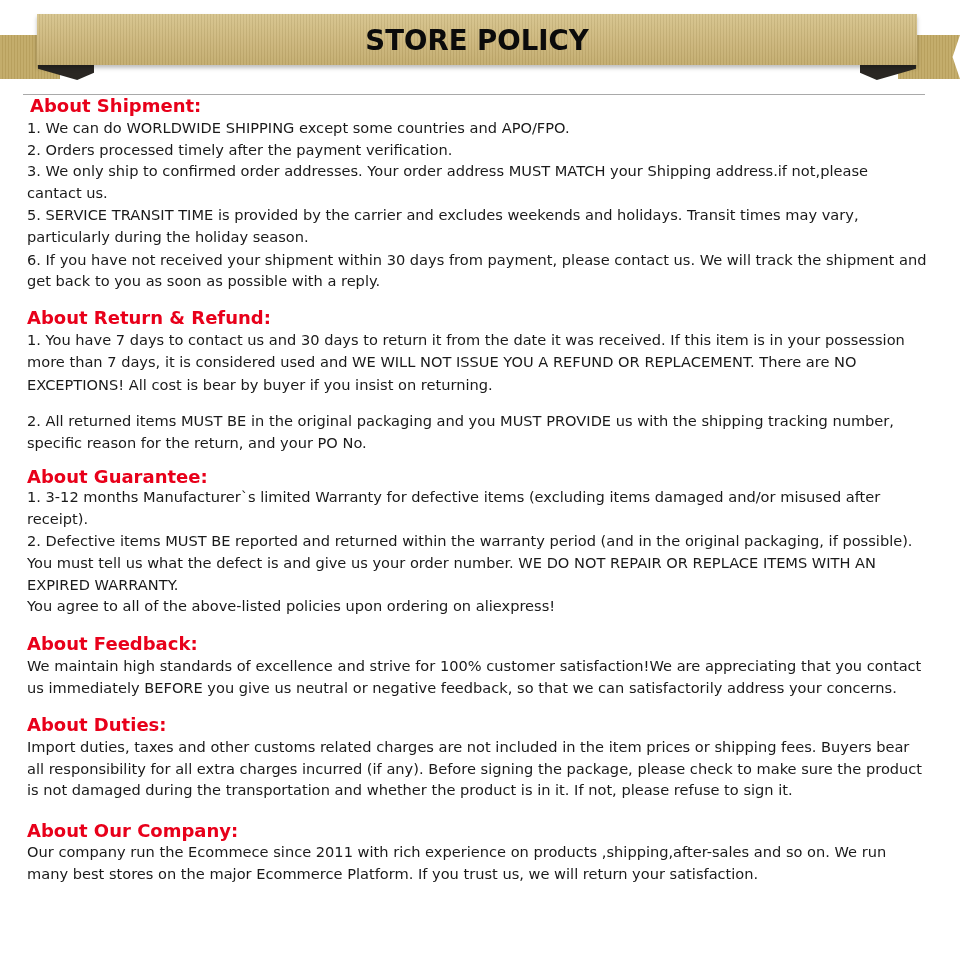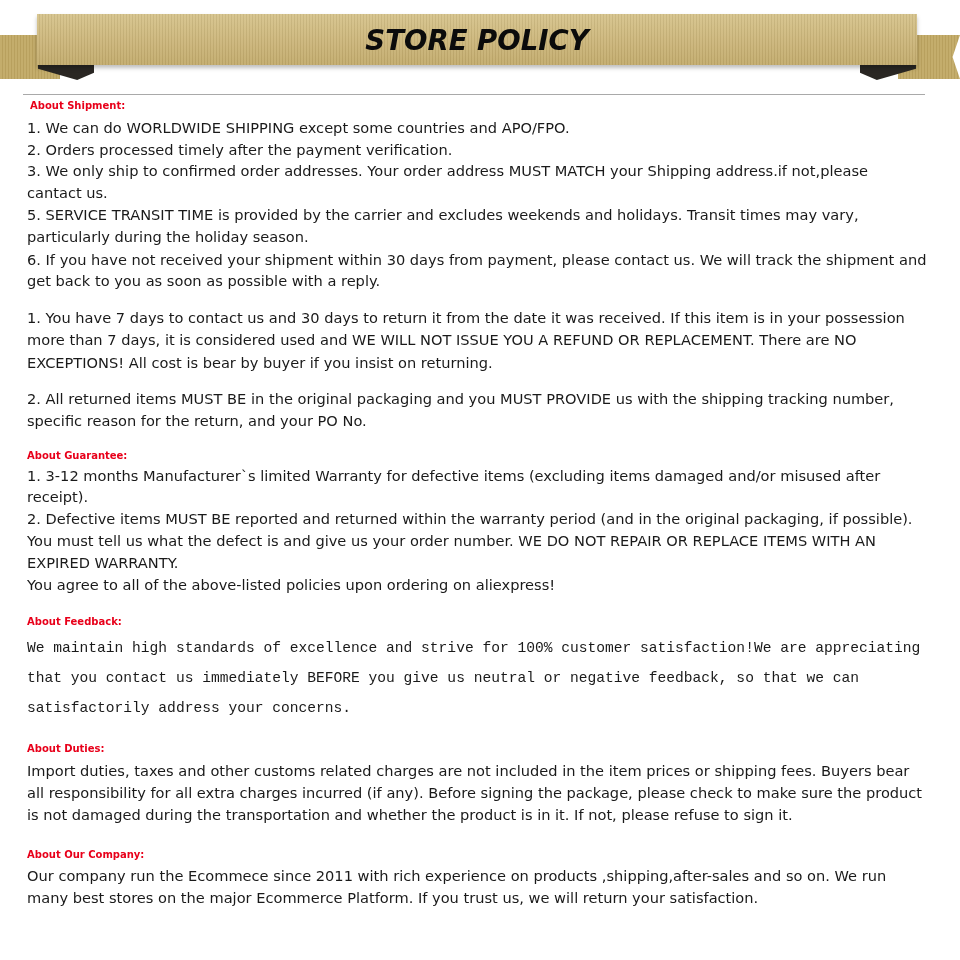--- a/index.html
+++ b/index.html
@@ -1,20 +1,20 @@
 <!DOCTYPE html>
 <html><head>
 <meta charset="utf-8">
 <style>
   html, body { margin: 0; padding: 0; background: #ffffff; }
   body { width: 960px; height: 960px; position: relative; overflow: hidden;
          font-family: "DejaVu Sans", "Liberation Sans", sans-serif; }
 
   
-  .banner { position: absolute; left: 0; top: 0; width: 960px; height: 90px; font-style: italic; }
+  .banner { position: absolute; left: 0; top: 0; width: 960px; height: 90px; }
   .tail { position: absolute; top: 35px; height: 44px;
           background: repeating-linear-gradient(90deg, #c4ad6c 0px, #c4ad6c 2px, #b8a05e 2px, #b8a05e 3px); }
   .tail-left { left: 0; width: 60px;
                clip-path: polygon(0 0, 100% 0, 100% 100%, 0 100%, 0 20%); }
   .tail-right { right: 0; width: 62px;
                 clip-path: polygon(0 0, 100% 0, 88% 50%, 100% 100%, 0 100%); }
   .fold { position: absolute; top: 64px; width: 56px; height: 16px; background: #2a2723; }
   .fold-left { left: 38px; clip-path: polygon(0 0, 100% 0, 100% 55%, 70% 100%, 0 30%); }
   .fold-right { left: 860px; clip-path: polygon(0 0, 100% 0, 100% 30%, 30% 100%, 0 55%); }
   .band { position: absolute; left: 37px; top: 14px; width: 880px; height: 51px;
@@ -27,21 +27,21 @@
                 font-size: 29px; letter-spacing: 0px; color: #0b0b0b;
                 transform: scaleX(0.95); }
 
   .divider { position: absolute; left: 23px; top: 94px; width: 902px; height: 1px; background: #a9a9a9; }
 
   
   .content { position: absolute; left: 27px; top: 95px; width: 900px;
              font-family: "DejaVu Sans", sans-serif; font-size: 14.6px; color: #1a1a1a;
              line-height: 21.8px; }
   .section { margin: 0; }
-  .section-title { color: #e8001a; font-weight: bold; font-size: 10px; margin: 0; line-height: 21.8px; }
+  .section-title { color: #e8001a; font-weight: bold; font-size: 18px; margin: 0; line-height: 21.8px; }
   .item { margin: 0; }
   .p { margin: 0; }
 </style>
 </head>
 <body>
 
 <div class="banner">
   <div class="tail tail-left"></div>
   <div class="tail tail-right"></div>
   <div class="fold fold-left"></div>
@@ -58,34 +58,35 @@
   <div class="section" style="padding-top:0px;">
     <div class="section-title" style="padding-left:3px;">About Shipment:</div>
     <div class="item">1. We can do WORLDWIDE SHIPPING except some countries and APO/FPO.</div>
     <div class="item">2. Orders processed timely after the payment verification.</div>
     <div class="item">3. We only ship to confirmed order addresses. Your order address MUST MATCH your Shipping address.if not,please cantact us.</div>
     <div class="item">5. SERVICE TRANSIT TIME is provided by the carrier and excludes weekends and holidays. Transit times may vary, particularly during the holiday season.</div>
     <div class="item" style="margin-top:1px;">6. If you have not received your shipment within 30 days from payment, please contact us. We will track the shipment and get back to you as soon as possible with a reply.</div>
   </div>
 
   <div class="section" style="margin-top:15px;">
+    <div class="section-title">About Return &amp; Refund:</div>
     <div class="item" style="line-height:22.3px;">1. You have 7 days to contact us and 30 days to return it from the date it was received. If this item is in your possession more than 7 days, it is considered used and WE WILL NOT ISSUE YOU A REFUND OR REPLACEMENT. There are NO EXCEPTIONS! All cost is bear by buyer if you insist on returning.</div>
     <div class="item" style="margin-top:14px;">2. All returned items MUST BE in the original packaging and you MUST PROVIDE us with the shipping tracking number, specific reason for the return, and your PO No.</div>
   </div>
 
   <div class="section" style="margin-top:14px;">
     <div class="section-title" style="line-height:19px;">About Guarantee:</div>
     <div class="item">1. 3-12 months Manufacturer`s limited Warranty for defective items (excluding items damaged and/or misused after receipt).</div>
     <div class="item" style="">2. Defective items MUST BE reported and returned within the warranty period (and in the original packaging, if possible). You must tell us what the defect is and give us your order number. WE DO NOT REPAIR OR REPLACE ITEMS WITH AN EXPIRED WARRANTY.</div>
     <div class="item">You agree to all of the above-listed policies upon ordering on aliexpress!</div>
   </div>
 
   <div class="section" style="margin-top:16px;">
     <div class="section-title">About Feedback:</div>
-    <div class="p" style="line-height:30px;font-family:Liberation Mono, monospace;">We maintain high standards of excellence and strive for 100% customer satisfaction!We are appreciating that you contact us immediately BEFORE you give us neutral or negative feedback, so that we can satisfactorily address your concerns.</div>
+    <div class="p" style="line-height:22px;">We maintain high standards of excellence and strive for 100% customer satisfaction!We are appreciating that you contact us immediately BEFORE you give us neutral or negative feedback, so that we can satisfactorily address your concerns.</div>
   </div>
 
   <div class="section" style="margin-top:15px;">
     <div class="section-title">About Duties:</div>
     <div class="p">Import duties, taxes and other customs related charges are not included in the item prices or shipping fees. Buyers bear all responsibility for all extra charges incurred (if any). Before signing the package, please check to make sure the product is not damaged during the transportation and whether the product is in it. If not, please refuse to sign it.</div>
   </div>
 
   <div class="section" style="margin-top:20px;">
     <div class="section-title" style="line-height:20px;">About Our Company:</div>
     <div class="p">Our company run the Ecommece since 2011 with rich experience on products ,shipping,after-sales and so on. We run many best stores on the major Ecommerce Platform. If you trust us, we will return your satisfaction.</div>

